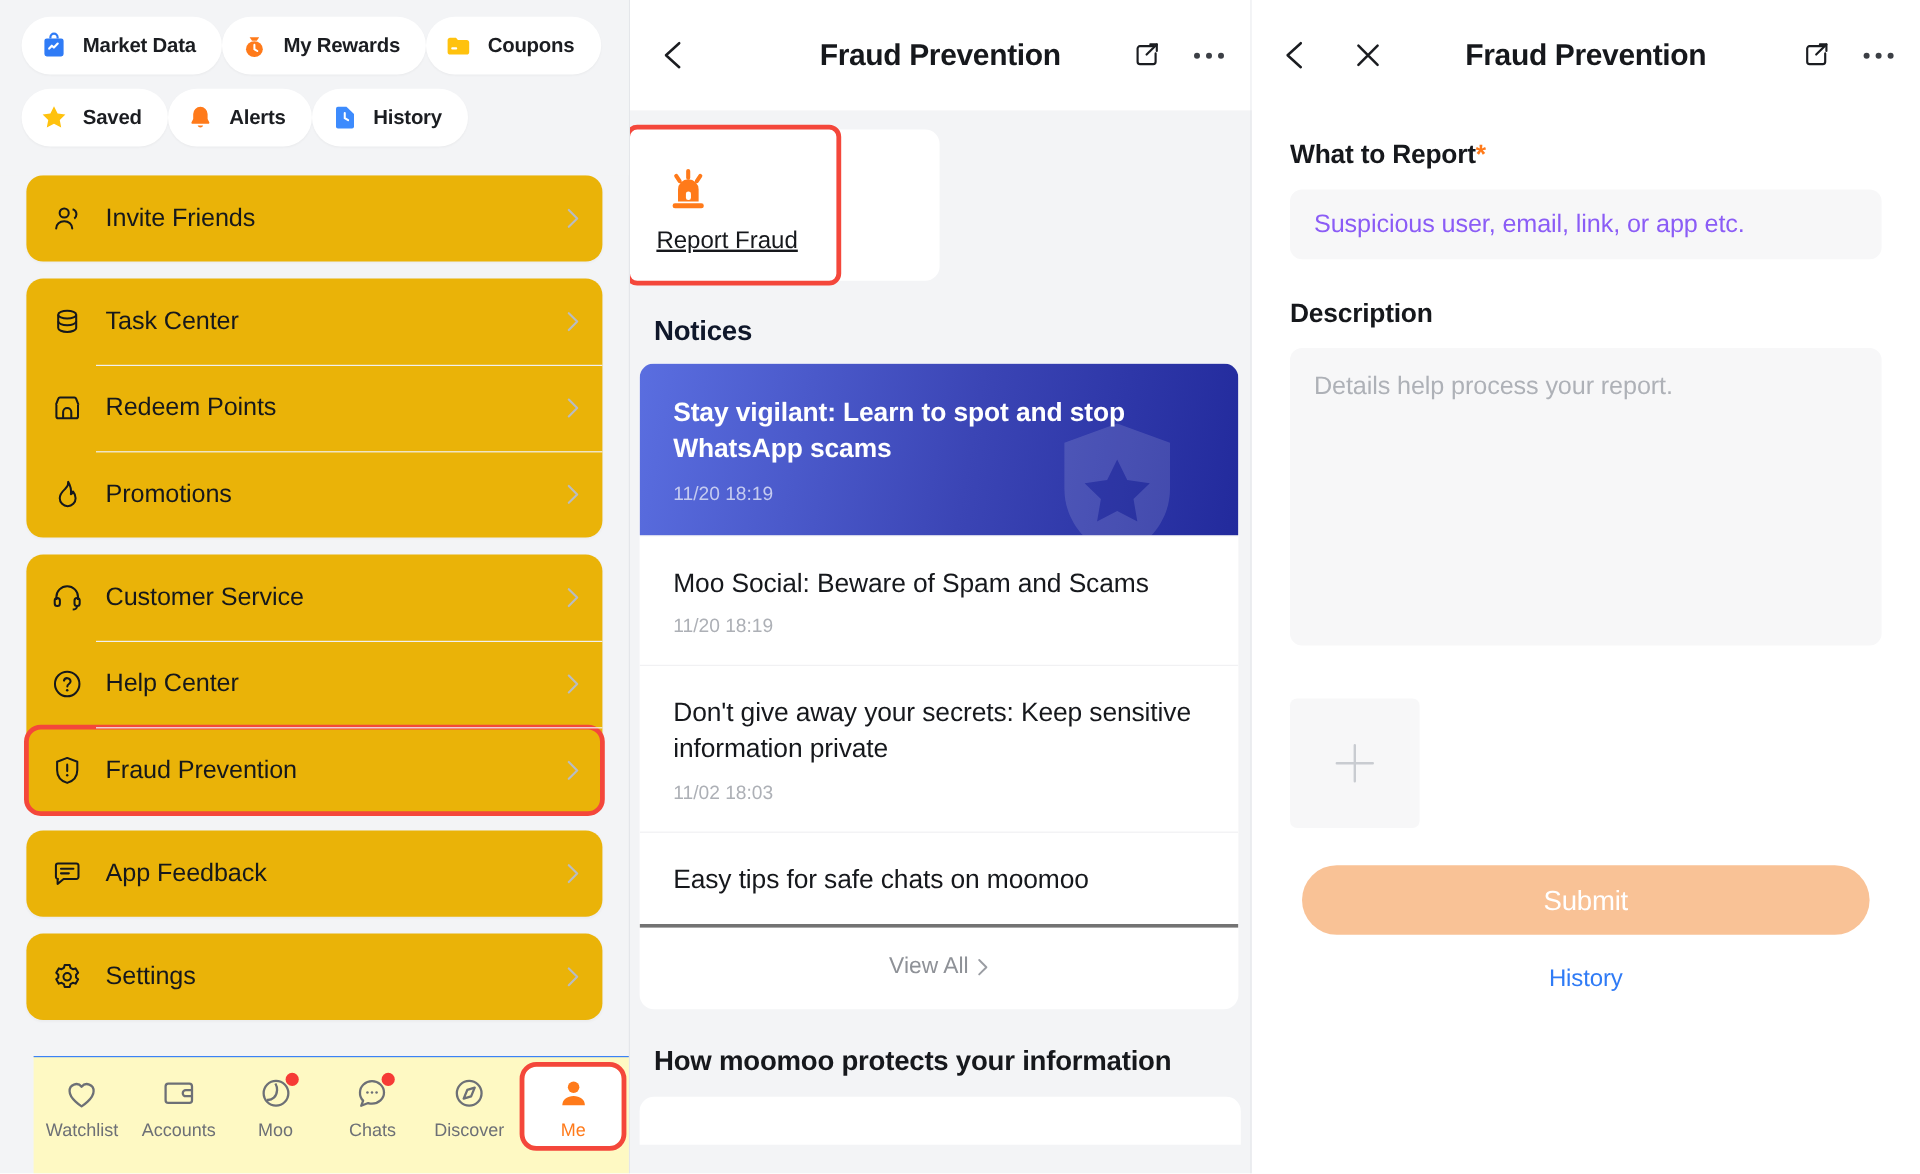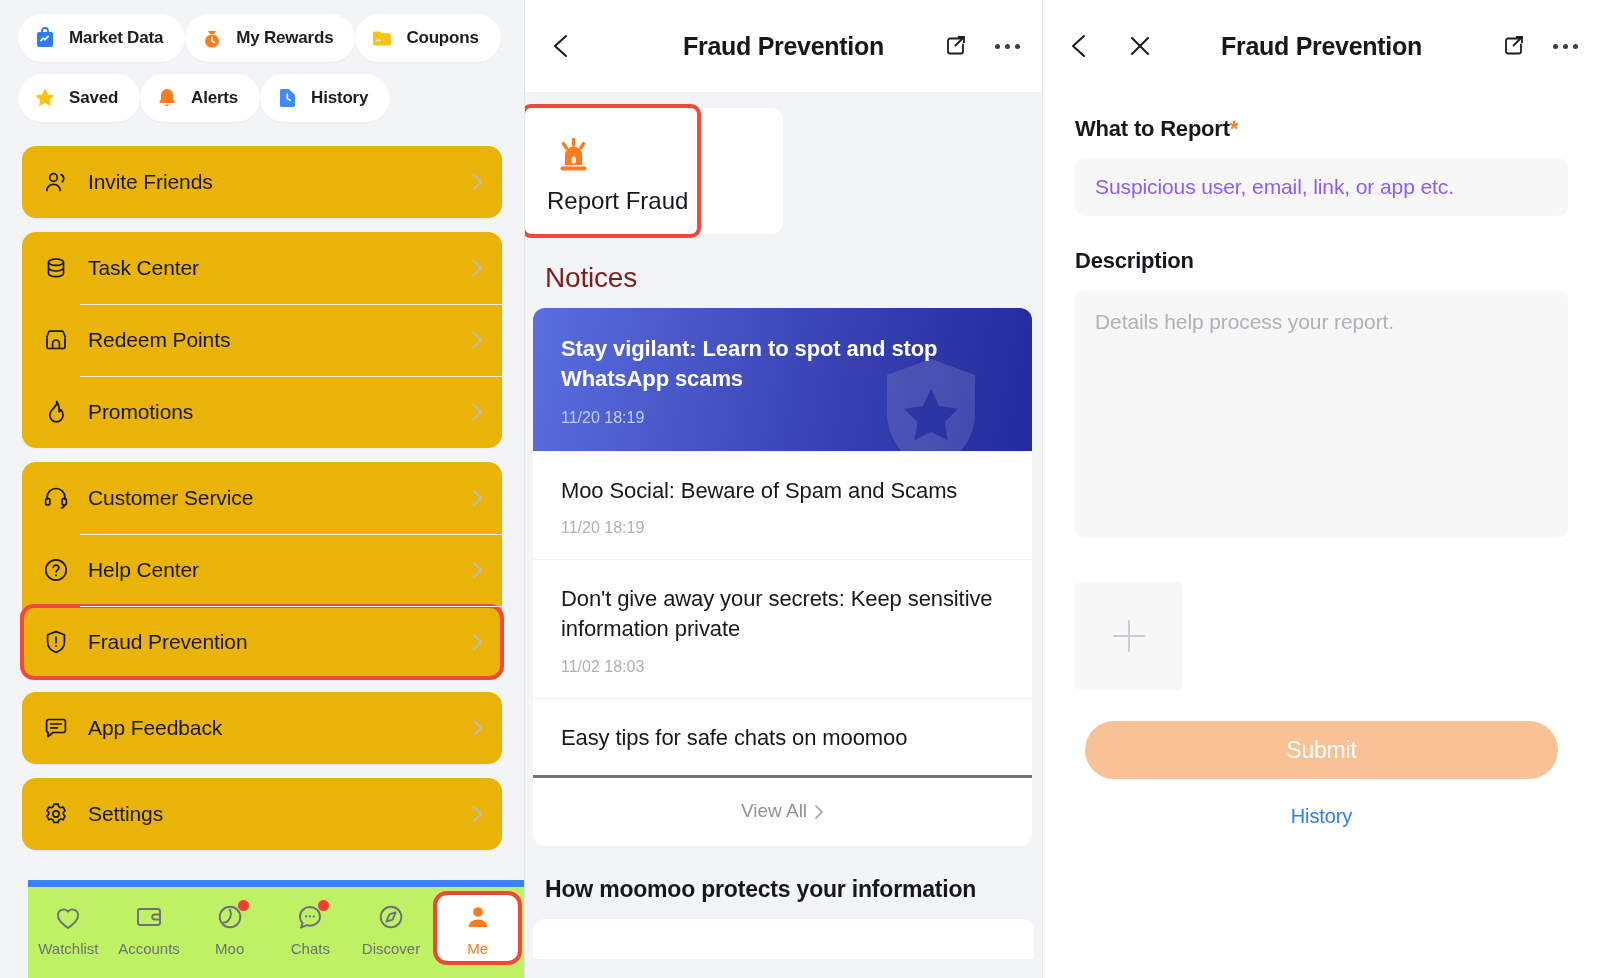--- a/index.html
+++ b/index.html
@@ -44,22 +44,22 @@
   }
   .mrow-label { flex:1; font-size: 21px; color:#16181c; letter-spacing:-0.1px;}
   .mico { width: 28px; height: 28px; flex:none; color:#16181c;}
   .chev { width: 12px; height: 20px; flex:none; color:#b9bcc2;}
   .hilite-row{
     outline: 4px solid #f4473b; outline-offset:-2px; border-radius: 12px;
   }
 
   
   .bottomnav{
-    height: 98px; background:#bef264; display:flex; align-items:flex-start;
-    padding-top: 14px; position:relative; border-top:7px solid #3b82f6;margin-left:28px;
+    height: 98px; background:#fef9c3; display:flex; align-items:flex-start;
+    padding-top: 14px; position:relative; border-top:1px solid #3b82f6;margin-left:28px;
   }
   .navitem{ flex:1; display:flex; flex-direction:column; align-items:center; gap:7px; position:relative;}
   .navicon{ width:32px; height:32px; color:#6d7076; position:relative;}
   .navlabel{ font-size:15px; color:#6d7076;}
   .navitem.active .navlabel{ color:#ff7a1a; font-weight:400;}
   .dot{ position:absolute; width:11px; height:11px; background:#f63b36; border-radius:50%; top:-1px; right:-3px;}
   .navitem.active{
     outline:4px solid #f4473b; border-radius:10px; padding:6px 0 4px 0;
     margin: -6px 6px 0 6px; background:#fff;
   }
@@ -89,22 +89,22 @@
     background:#fff; margin: 16px 0 0 0; padding: 0;
     height: 126px; width: 258px; border-radius: 0 12px 12px 0;
     display:flex; position:relative;
   }
   .qa-tile{
     width:172px; height:126px; background:#fff;
     display:flex; flex-direction:column; align-items:flex-start; justify-content:center;
     padding-left: 22px; gap: 10px;
     outline: 4px solid #f4473b; border-radius: 6px;
   }
-  .qa-label{ font-size:24px; color:#16181c;}
-  .section-h{ font-size:28px; font-weight:400; color:#7f1d1d; padding: 28px 20px 14px 20px; letter-spacing:-0.2px;}
+  .qa-label{ font-size:20px; color:#16181c;text-decoration:underline;}
+  .section-h{ font-size:23px; font-weight:700; color:#0f172a; padding: 28px 20px 14px 20px; letter-spacing:-0.2px;}
   .notice-card{ background:#fff; margin: 0 0 0 0; border-radius: 12px; overflow:hidden; margin-left:8px; margin-right:10px;}
   .notice-hero{
     background: linear-gradient(100deg,#5a6ee0 0%,#3b45b5 55%,#222a9c 100%);
     padding: 26px 28px 24px 28px; position:relative; overflow:hidden;
   }
   .notice-hero .ntitle{ font-size:22px; font-weight:700; color:#fff; line-height:1.38; letter-spacing:-0.1px;}
   .notice-hero .ndate{ font-size:16px; color:#c5cbf0; margin-top:14px;}
   .shield-wm{ position:absolute; right:42px; bottom:-22px; opacity:.13;}
   .notice-item{ padding: 24px 28px 22px 28px; border-top:1px solid #f1f1f3;}
   .notice-item:first-child{ border-top:none;}

